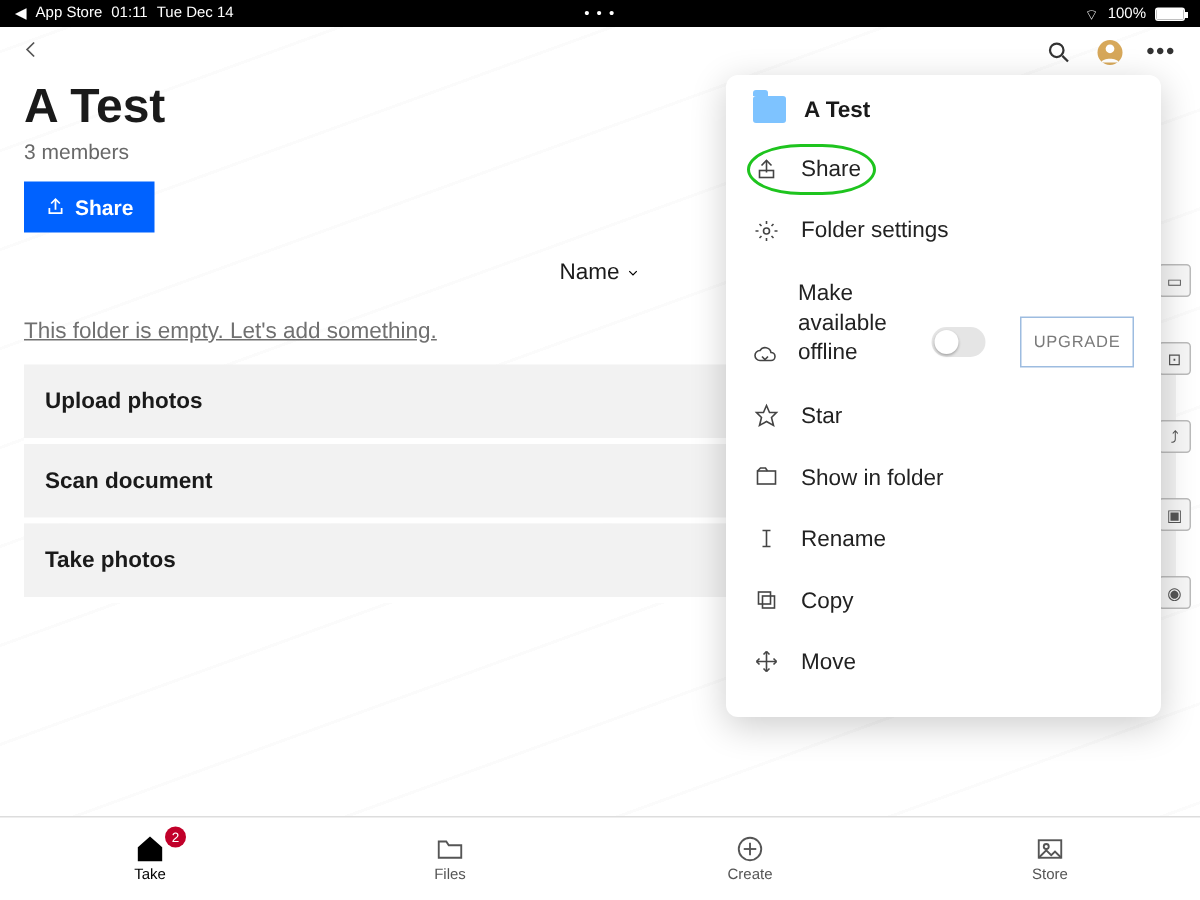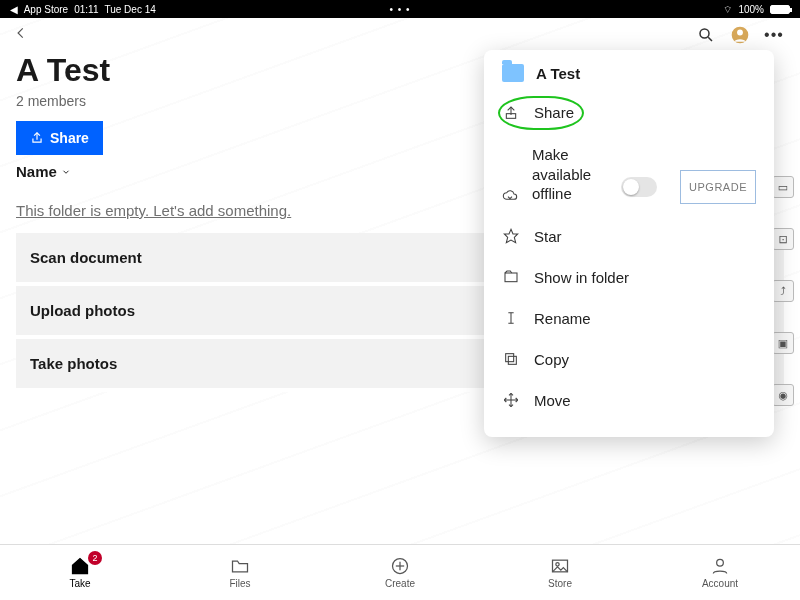--- a/index.html
+++ b/index.html
@@ -20,21 +20,21 @@
   .toolbar { height:34px; display:flex; align-items:center; padding:0 14px; position:relative; z-index:1;}
   .toolbar .spacer{flex:1;}
   .toolbar .icbtn{width:24px;height:24px;display:flex;align-items:center;justify-content:center;color:#333;margin-left:10px;}
   .chev-back svg{width:14px;height:14px;stroke:#555;stroke-width:2;fill:none;}
   
   .main { padding:0 16px; position:relative; z-index:1;}
   .title { font-size:32px; font-weight:700; }
   .subtitle { color:#686868; font-size:14px; margin-top:4px;}
   .share-btn { margin-top:12px; background:#0062ff; color:#fff; border:none; font-size:14px; font-weight:600; padding:9px 14px; display:flex; align-items:center; gap:6px;}
   .share-btn svg{width:14px;height:14px;stroke:#fff;fill:none;stroke-width:2;}
-  .sort-row { margin-top:8px; font-size:15px; font-weight:700; display:flex; align-items:center; gap:4px;}
+  .sort-row { margin-top:18px; font-size:15px; font-weight:400; display:flex; align-items:center; gap:4px;justify-content:center;}
   .sort-row svg{width:10px;height:10px;stroke:#000;stroke-width:2;fill:none;}
   .empty-msg { margin-top:22px; color:#707070; font-size:15px;text-decoration:underline;}
   .actions { margin-top:14px;}
   .action-row { background:#f2f2f2; padding:16px 14px; font-size:15px; font-weight:700; border-bottom:4px solid #fff;}
   
   .minicol { position:absolute; right:6px; top:176px; display:flex; flex-direction:column; gap:30px; z-index:1;}
   .minicol div{width:22px;height:22px;border:1px solid #bbb;border-radius:3px;background:#f6f6f6;display:flex;align-items:center;justify-content:center;font-size:11px;color:#555;}
   
   .tabbar { position:absolute; bottom:0; left:0; right:0; height:56px; border-top:1px solid #ddd; display:flex; z-index:3; background:#fff;}
   .tab{flex:1;display:flex;flex-direction:column;align-items:center;justify-content:center;font-size:10px;color:#555;gap:2px;position:relative;}
@@ -99,39 +99,39 @@
         <circle cx="12" cy="12" r="10" fill="#d7a85a"></circle>
         <circle cx="12" cy="9" r="3.5" fill="#fff"></circle>
         <path d="M5 20c1-4 13-4 14 0" fill="#fff"></path>
       </svg>
   </div>
   <div class="icbtn" style="letter-spacing:1px;">•••</div>
 </div>
 
 <div class="main">
   <div class="title">A Test</div>
-  <div class="subtitle">2 members</div>
+  <div class="subtitle">3 members</div>
   <button class="share-btn">
     <svg viewBox="0 0 24 24">
         <path d="M12 3v12"></path>
         <polyline points="7 8 12 3 17 8"></polyline>
         <path d="M5 13v6h14v-6"></path>
       </svg>
     <span>Share</span>
   </button>
   <div class="sort-row">
     <span>Name</span>
     <svg viewBox="0 0 24 24">
         <polyline points="6 9 12 15 18 9"></polyline>
       </svg>
   </div>
   <div class="empty-msg">This folder is empty. Let's add something.</div>
   <div class="actions">
+    <div class="action-row">Upload photos</div>
     <div class="action-row">Scan document</div>
-    <div class="action-row">Upload photos</div>
     <div class="action-row">Take photos</div>
   </div>
 </div>
 
 <div class="minicol">
   <div>▭</div>
   <div>⊡</div>
   <div>⤴</div>
   <div>▣</div>
   <div>◉</div>
@@ -144,20 +144,29 @@
   </div>
   <div class="menu-item highlight">
     <span class="mic">
         <svg viewBox="0 0 24 24">
           <path d="M12 3v12"></path>
           <polyline points="7 8 12 3 17 8"></polyline>
           <rect x="5" y="13" width="14" height="7"></rect>
         </svg>
       </span>
     <span>Share</span>
+  </div>
+  <div class="menu-item">
+    <span class="mic">
+        <svg viewBox="0 0 24 24">
+          <circle cx="12" cy="12" r="3"></circle>
+          <path d="M12 2v3M12 19v3M4 12H1M23 12h-3M5 5l2 2M17 17l2 2M5 19l2-2M17 7l2-2"></path>
+        </svg>
+      </span>
+    <span>Folder settings</span>
   </div>
   <div class="menu-item offline-item">
     <span class="mic">
         <svg viewBox="0 0 24 24">
           <path d="M7 17a5 5 0 010-10 6 6 0 0111 2 4 4 0 010 8H7z"></path>
           <polyline points="9 13 12 16 15 13"></polyline>
         </svg>
       </span>
     <span class="lbl">Make available offline</span>
     <span class="extra">
@@ -242,20 +251,13 @@
     <span>Create</span>
   </div>
   <div class="tab">
     <svg viewBox="0 0 24 24">
         <rect x="3" y="5" width="18" height="14"></rect>
         <circle cx="9" cy="10" r="2"></circle>
         <path d="M3 19l6-6 4 4 3-3 5 5"></path>
       </svg>
     <span>Store</span>
   </div>
-  <div class="tab">
-    <svg viewBox="0 0 24 24">
-        <circle cx="12" cy="8" r="4"></circle>
-        <path d="M4 21c0-4 16-4 16 0"></path>
-      </svg>
-    <span>Account</span>
-  </div>
 </div>
 
 </body></html>

